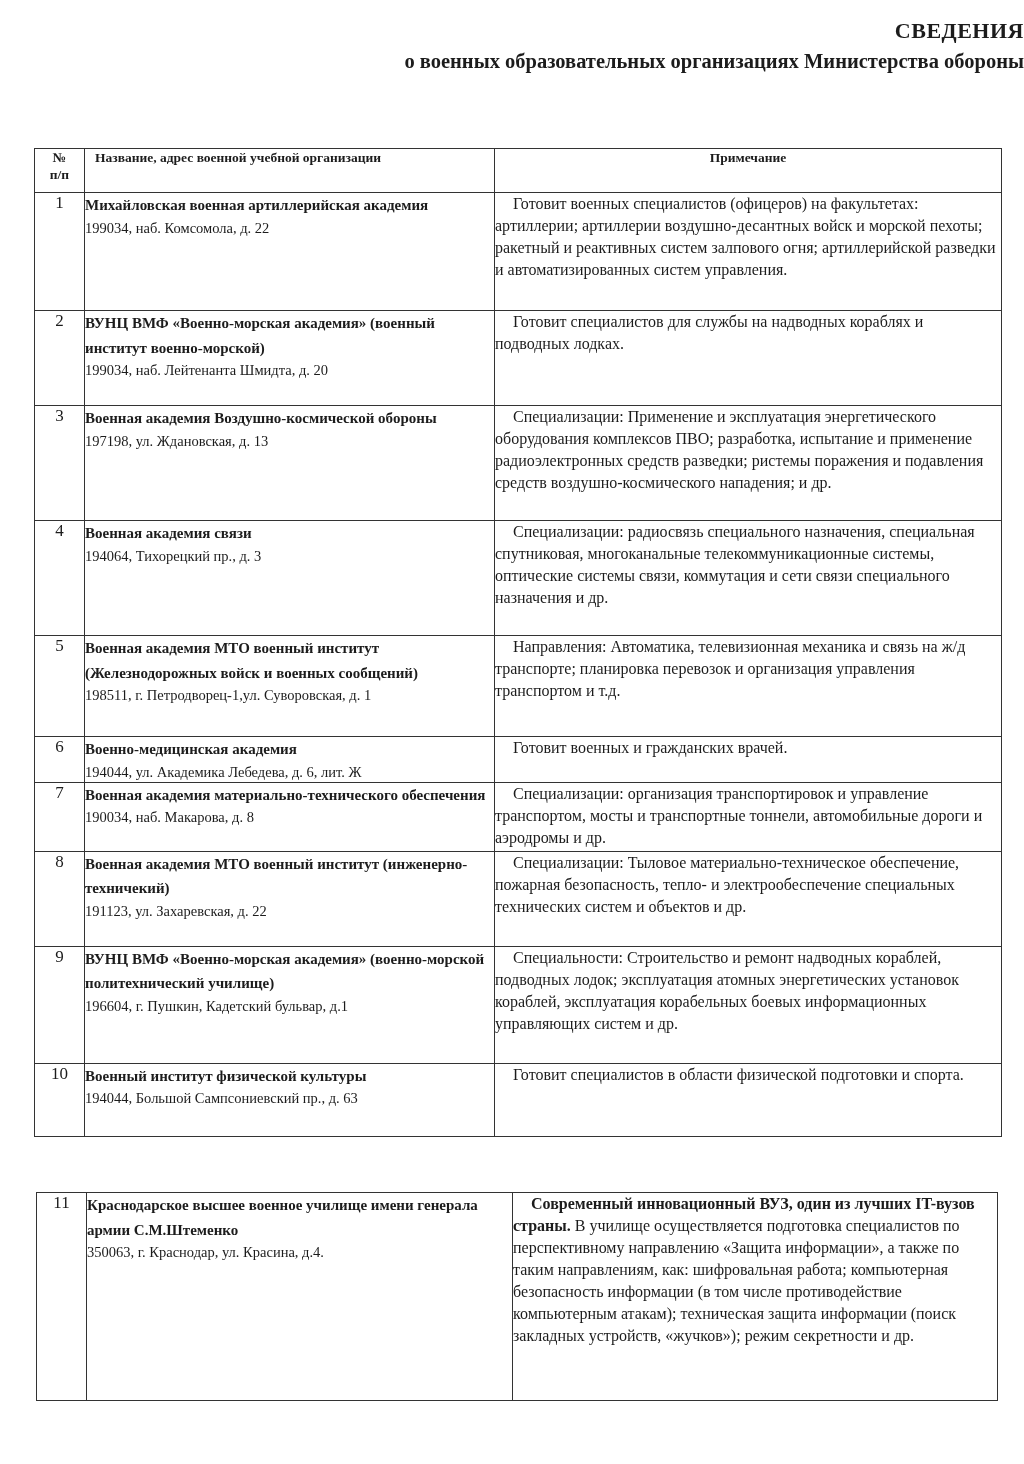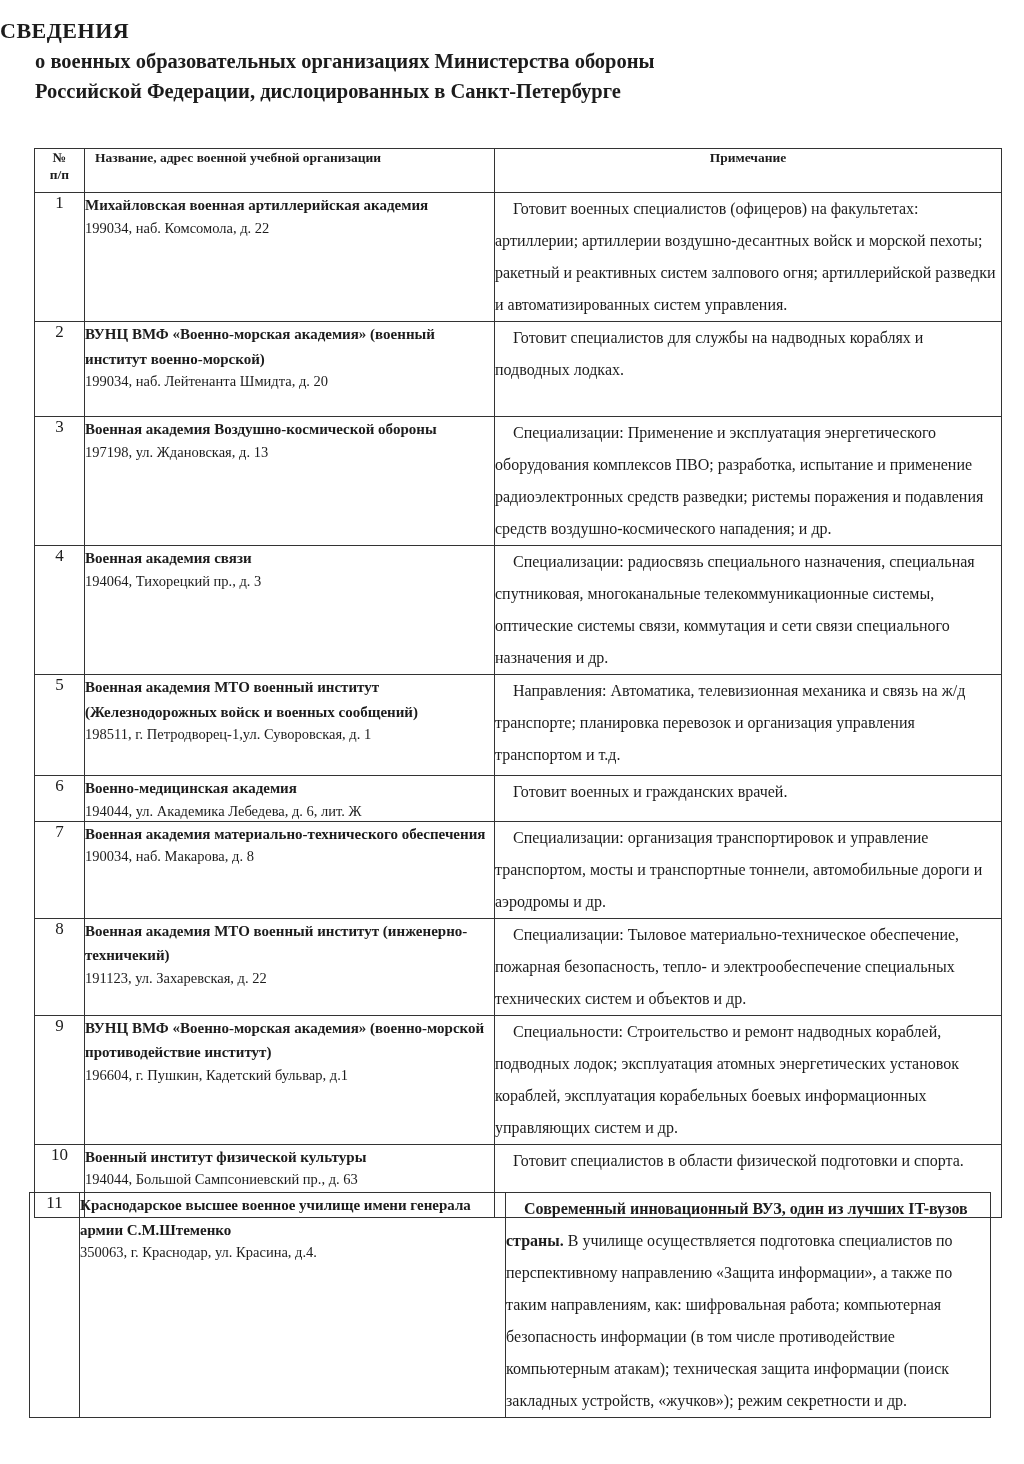--- a/index.html
+++ b/index.html
@@ -1,50 +1,49 @@
 <!DOCTYPE html>
 <html><head>
 <meta charset="utf-8">
 <style>
   html, body { margin: 0; padding: 0; background: #ffffff; }
   body {
     width: 1024px; height: 1464px; position: relative; overflow: hidden;
     font-family: "Liberation Serif", "DejaVu Serif", serif; color: #1c1c1c;
   }
-  .title-block { position: absolute; left: 0; top: 14px; width: 1024px; text-align: left; }
+  .title-block { position: absolute; left: 0; top: 14px; width: 1024px; text-align: right; }
   .title-main { font-size: 22px; font-weight: bold; letter-spacing: 0.5px; line-height: 30px; margin-top: 2px; }
   .title-sub { font-size: 20.5px; font-weight: bold; line-height: 30px; padding-left: 35px; }
 
   table.doc-table {
     position: absolute; border-collapse: collapse; table-layout: fixed;
     font-family: "Liberation Serif", "DejaVu Serif", serif;
   }
   table.doc-table td, table.doc-table th {
     border: 1.3px solid #333; vertical-align: top; padding: 0; 
   }
   #table-main { left: 34px; top: 148px; width: 967px; }
-  #table-extra { left: 29px; top: 1192px; width: 961px; }
+  #table-extra { left: 36px; top: 1192px; width: 961px; }
 
   th.hdr { font-size: 13.5px; font-weight: bold; height: 43px; vertical-align: middle; text-align: center; line-height: 17px; }
   th.hdr.left { text-align: left; padding-left: 10px; margin-top: 9px; }
   td.num { text-align: center; vertical-align: middle; font-size: 17px; }
   td.name-cell { padding: 3px 6px 2px 8px; vertical-align: middle; }
   .org-name { font-size: 15px; font-weight: bold; line-height: 24.5px; display: block; }
   .org-addr { font-size: 14.5px; line-height: 20px; display: block; }
-  td.note-cell { padding: 4px 8px 0 12px; font-size: 16px; line-height: 32px; }
+  td.note-cell { padding: 4px 8px 0 12px; font-size: 16px; line-height: 22px; }
   .note-lead { font-weight: bold; }
   .indent { text-indent: 18px; display: block; }
 </style>
 </head>
 <body>
 
 <div class="title-block">
   <div class="title-main">СВЕДЕНИЯ</div>
   <div class="title-sub">о военных образовательных организациях Министерства обороны</div>
-  <div class="title-sub">Российской Федерации, дислоцированных в Санкт-Петербурге</div>
 </div>
 
 <table class="doc-table" id="table-main">
   <colgroup>
     <col style="width:50px">
     <col style="width:410px">
     <col style="width:507px">
   </colgroup>
   <thead>
     <tr>
@@ -133,21 +132,21 @@
         <span class="org-name">Военная академия МТО военный институт (инженерно-техничекий)</span>
         <span class="org-addr">191123, ул. Захаревская, д. 22</span>
       </td>
       <td class="note-cell">
           <span class="indent">Специализации:  Тыловое материально-техническое обеспечение, пожарная безопасность, тепло- и электрообеспечение специальных технических систем и объектов и др.</span>
         </td>
     </tr>
     <tr style="height:117px">
       <td class="num">9</td>
       <td class="name-cell">
-        <span class="org-name">ВУНЦ ВМФ «Военно-морская академия» (военно-морской противодействие институт)</span>
+        <span class="org-name">ВУНЦ ВМФ «Военно-морская академия» (военно-морской политехнический училище)</span>
         <span class="org-addr">196604, г. Пушкин, Кадетский бульвар, д.1</span>
       </td>
       <td class="note-cell">
           <span class="indent">Специальности: Строительство и ремонт надводных кораблей, подводных лодок; эксплуатация атомных энергетических установок кораблей, эксплуатация корабельных боевых информационных управляющих систем и др.</span>
         </td>
     </tr>
     <tr style="height:73px">
       <td class="num">10</td>
       <td class="name-cell">
         <span class="org-name">Военный институт физической культуры</span>

